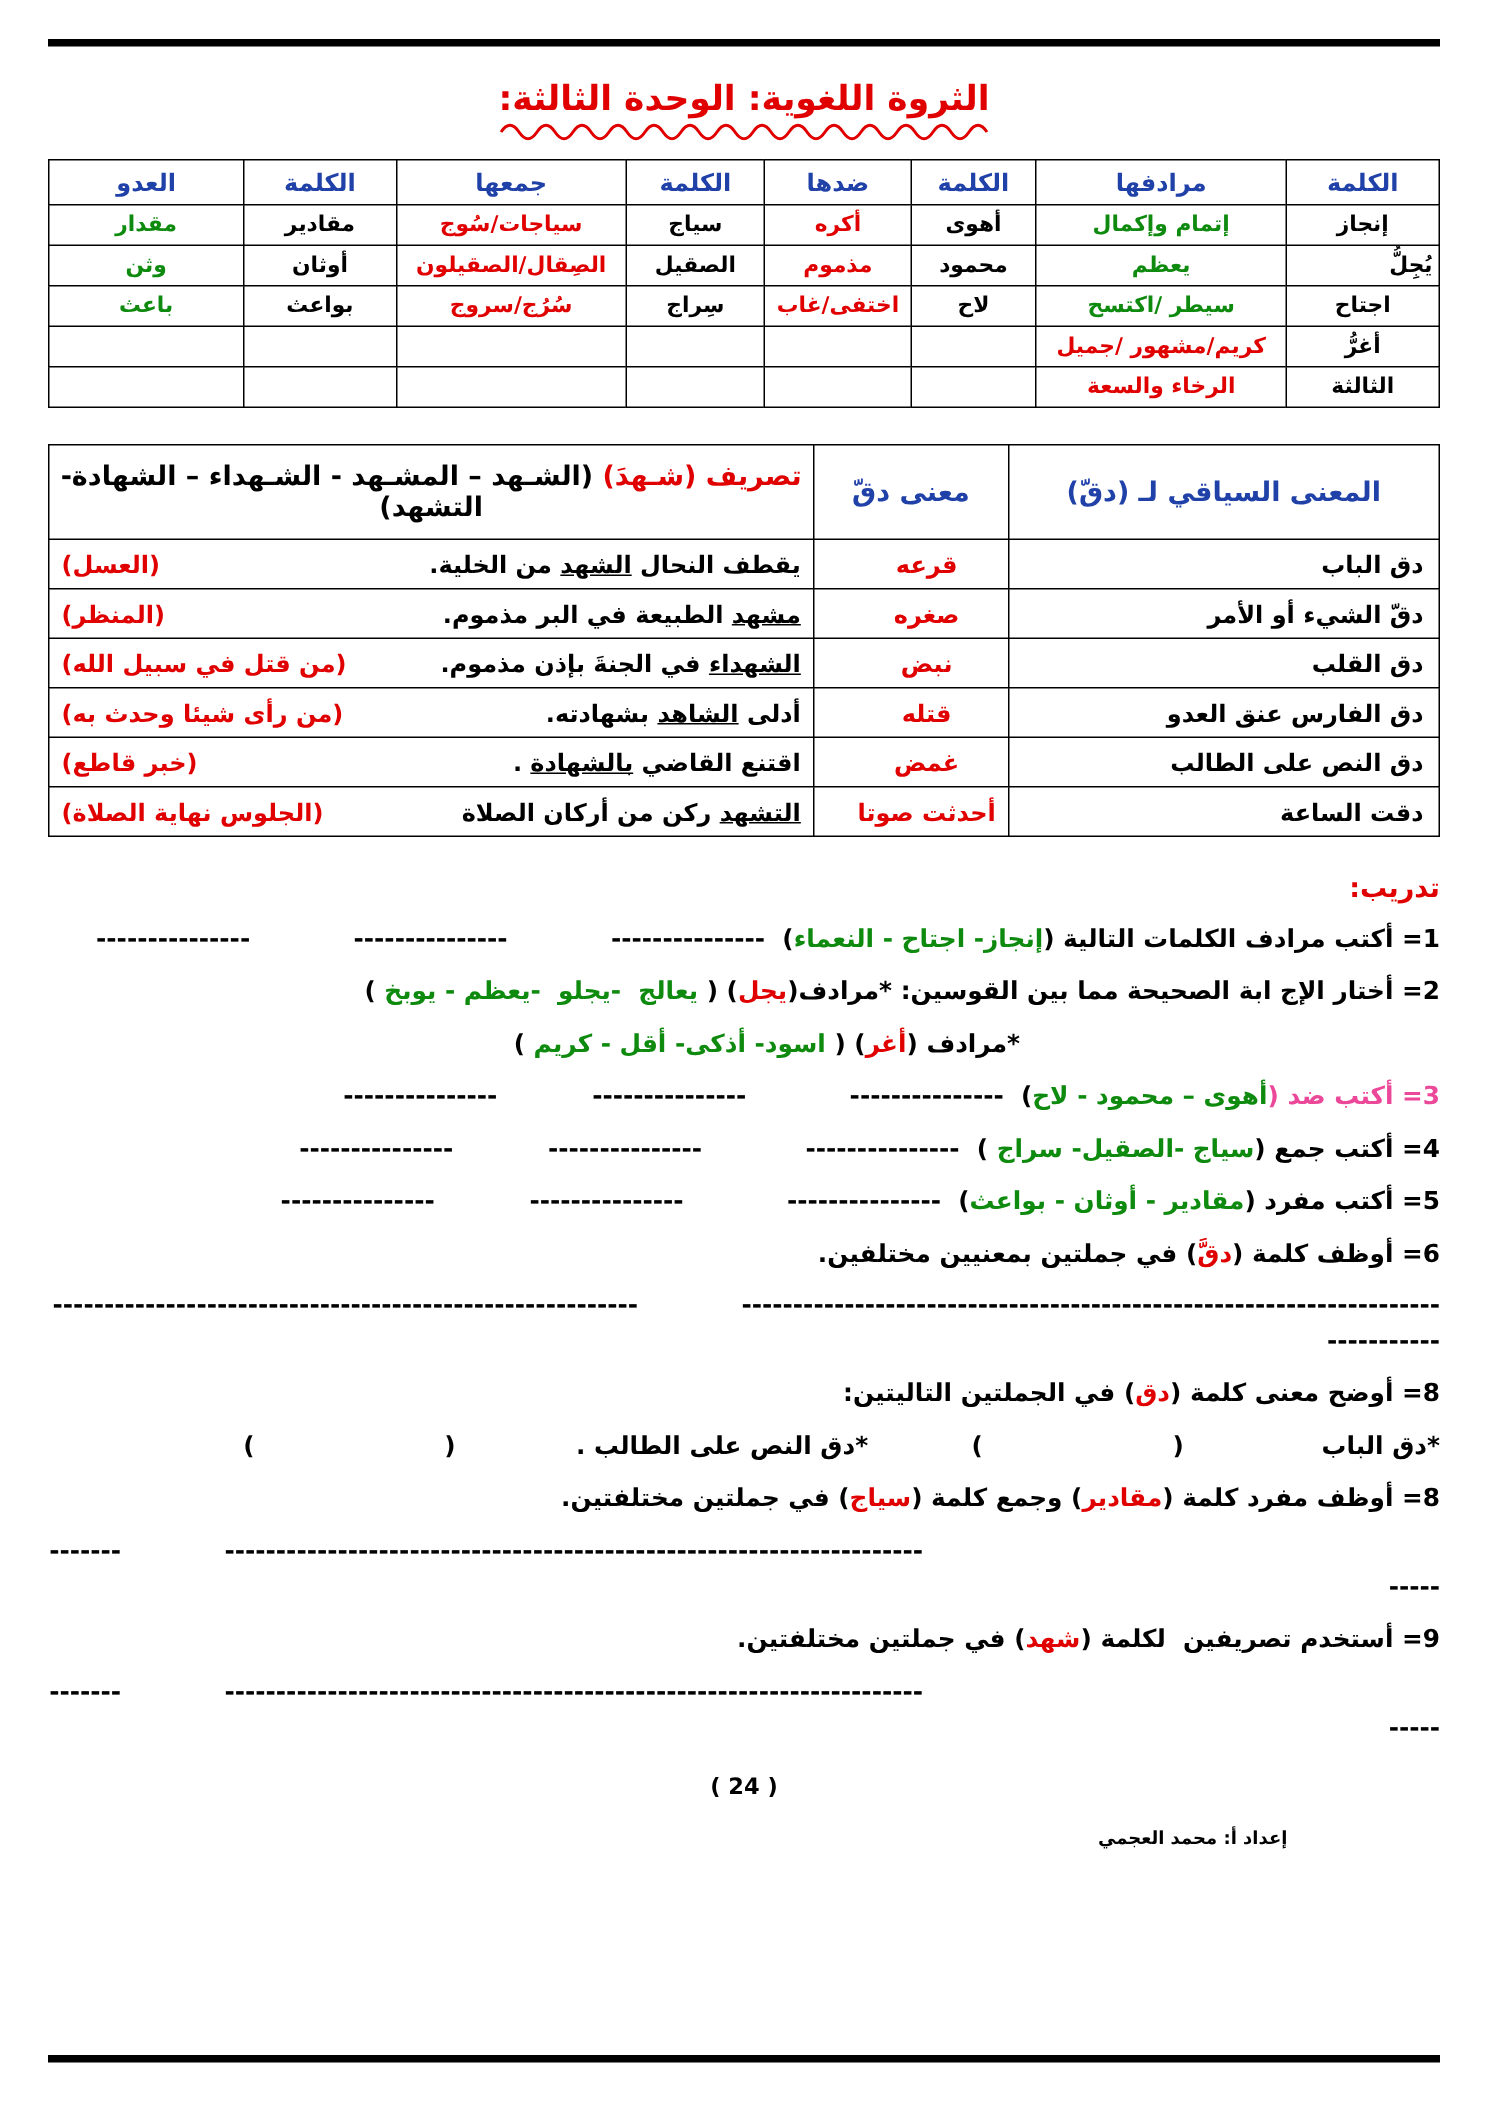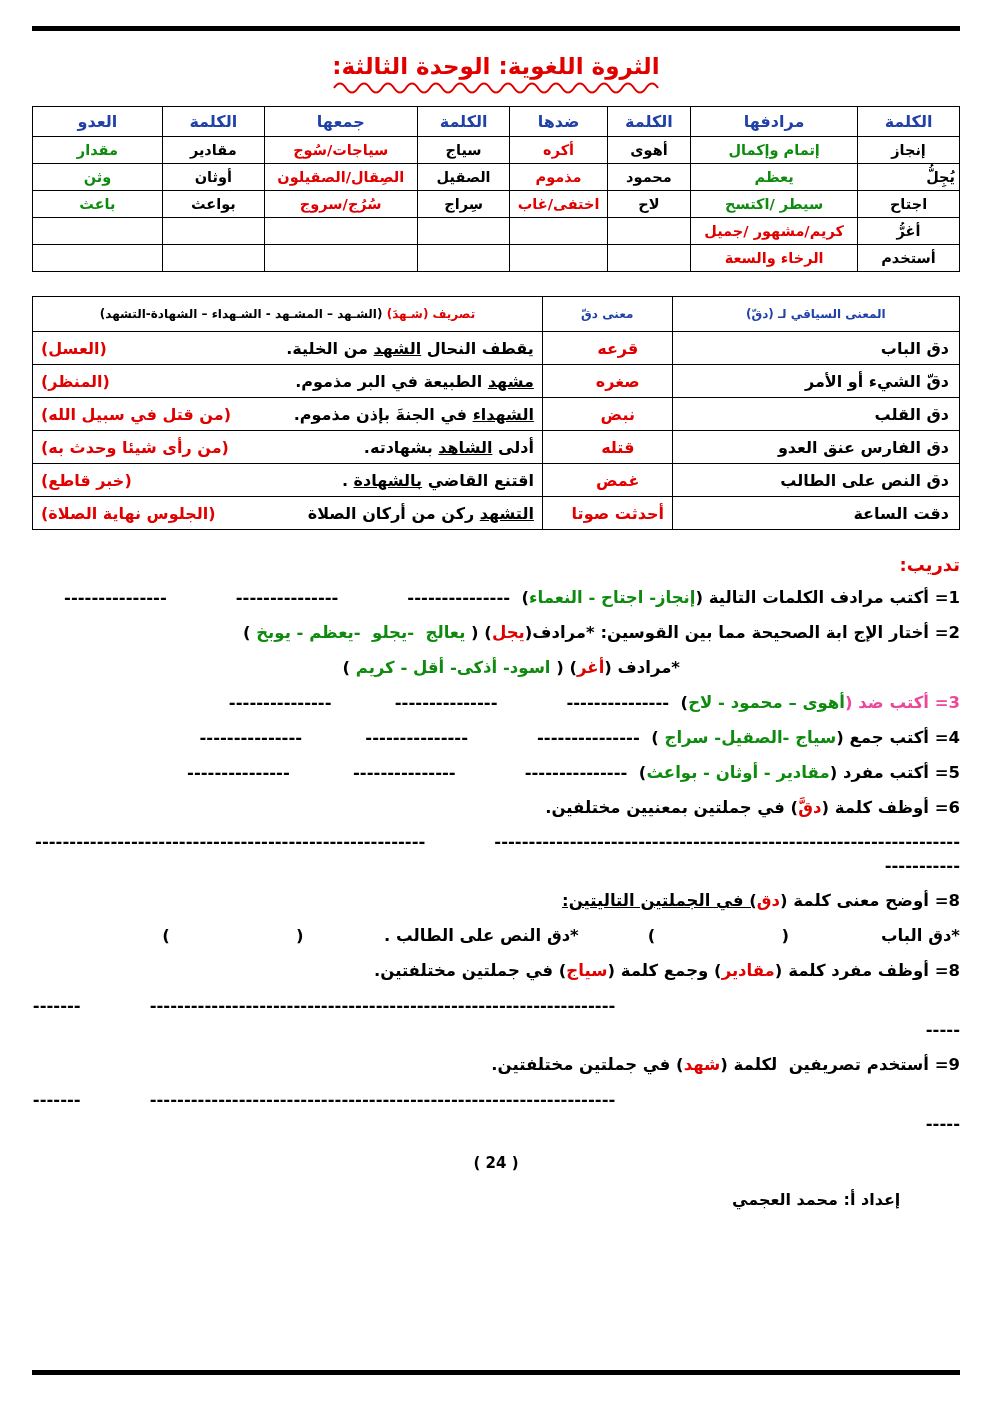--- a/index.html
+++ b/index.html
@@ -14,32 +14,32 @@
   .rule.bottom { position:absolute; bottom: 28px; left: 32px; right: 32px; }
   .title-wrap { text-align: center; margin-bottom: 12px; }
   .title { display:inline-block; font-size: 23px; letter-spacing: 0.5px; }
   .squiggle { display:block; margin: 1px auto 0 auto; }
   table { width: 100%; border-collapse: collapse; table-layout: fixed; }
   th, td { border: 1px solid #000; font-weight: bold; text-align: center; vertical-align: middle; padding: 2px 4px; overflow: hidden; }
   .vocab { margin-bottom: 24px; }
   .vocab th { font-size: 16px; height: 30px; }
   .vocab td { font-size: 14.5px; height: 27px; }
   .meaning { margin-bottom: 16px; }
-  .meaning th { font-size: 12px; padding: 10px 6px; }
+  .meaning th { font-size: 18px; padding: 10px 6px; }
   .meaning td { font-size: 16px; height: 33px; padding-left: 25px; }
   .meaning td.ctx { text-align: right; padding-right: 10px; }
   .meaning td.sen { text-align: right; padding: 2px 8px; }
   .sen-flex { display: flex; justify-content: space-between; align-items: baseline; gap: 6px; }
   .und { text-decoration: underline; }
   .exercises { margin-top: 24px; }
   .ex-heading { font-size: 18px; margin-bottom: 2px; }
   .ex-line { white-space: pre-wrap; font-size: 16.5px; line-height: 1.45; margin: 11px 0; }
   #ex-lines .ex-line:nth-child(3) { padding-right: 280px; }
   .page-number { text-align: center; font-size: 15px; margin-top: 18px; }
-  .footer { font-size: 16px; margin-top: 18px; text-align: left; direction: rtl;
+  .footer { font-size: 12px; margin-top: 18px; text-align: left; direction: rtl;
             padding-right: 0; padding-left: 700px; white-space: nowrap; }
 </style>
 </head>
 <body>
 
 <div class="page">
 
   <div class="rule top"></div>
 
   <div class="title-wrap">
@@ -107,21 +107,21 @@
           <td style="color: rgb(0, 0, 0);">أغرُّ</td>
           <td style="color: rgb(224, 0, 0);">كريم/مشهور /جميل</td>
           <td style="color: rgb(0, 0, 0);"></td>
           <td style="color: rgb(0, 0, 0);"></td>
           <td style="color: rgb(0, 0, 0);"></td>
           <td style="color: rgb(0, 0, 0);"></td>
           <td style="color: rgb(0, 0, 0);"></td>
           <td style="color: rgb(0, 0, 0);"></td>
         </tr>
         <tr>
-          <td style="color: rgb(0, 0, 0);">أستخدم</td>
+          <td style="color: rgb(0, 0, 0);">الثالثة</td>
           <td style="color: rgb(224, 0, 0);">الرخاء والسعة</td>
           <td style="color: rgb(0, 0, 0);"></td>
           <td style="color: rgb(0, 0, 0);"></td>
           <td style="color: rgb(0, 0, 0);"></td>
           <td style="color: rgb(0, 0, 0);"></td>
           <td style="color: rgb(0, 0, 0);"></td>
           <td style="color: rgb(0, 0, 0);"></td>
         </tr>
       </tbody>
   </table>
@@ -207,21 +207,21 @@
     <div class="ex-heading" id="ex-heading" style="color: rgb(224, 0, 0);">تدريب:</div>
     <div id="ex-lines">
         <div class="ex-line"><span style="color: rgb(0, 0, 0);">1= أكتب مرادف الكلمات التالية (</span><span style="color: rgb(14, 138, 14);">إنجاز- اجتاح - النعماء</span><span style="color: rgb(0, 0, 0);">)  ---------------            ---------------            ---------------</span></div>
         <div class="ex-line"><span style="color: rgb(0, 0, 0);">2= أختار الإج ابة الصحيحة مما بين القوسين: *مرادف(</span><span style="color: rgb(224, 0, 0);">يجل</span><span style="color: rgb(0, 0, 0);">) ( </span><span style="color: rgb(14, 138, 14);">يعالج  -يجلو  -يعظم - يوبخ</span><span style="color: rgb(0, 0, 0);"> )</span></div>
         <div class="ex-line"><span style="color: rgb(0, 0, 0);">*مرادف (</span><span style="color: rgb(224, 0, 0);">أغر</span><span style="color: rgb(0, 0, 0);">) ( </span><span style="color: rgb(14, 138, 14);">اسود- أذكى- أقل - كريم</span><span style="color: rgb(0, 0, 0);"> )</span></div>
         <div class="ex-line"><span style="color: #ec4899;">3= أكتب ضد (</span><span style="color: rgb(14, 138, 14);">أهوى – محمود - لاح</span><span style="color: rgb(0, 0, 0);">)  ---------------            ---------------           ---------------</span></div>
         <div class="ex-line"><span style="color: rgb(0, 0, 0);">4= أكتب جمع (</span><span style="color: rgb(14, 138, 14);">سياج -الصقيل- سراج </span><span style="color: rgb(0, 0, 0);">)  ---------------            ---------------           ---------------</span></div>
         <div class="ex-line"><span style="color: rgb(0, 0, 0);">5= أكتب مفرد (</span><span style="color: rgb(14, 138, 14);">مقادير - أوثان - بواعث</span><span style="color: rgb(0, 0, 0);">)  ---------------            ---------------           ---------------</span></div>
         <div class="ex-line"><span style="color: rgb(0, 0, 0);">6= أوظف كلمة (</span><span style="color: rgb(224, 0, 0);">دقَّ</span><span style="color: rgb(0, 0, 0);">) في جملتين بمعنيين مختلفين.</span></div>
         <div class="ex-line"><span style="color: rgb(0, 0, 0);">--------------------------------------------------------------------            --------------------------------------------------------------------</span></div>
-        <div class="ex-line"><span style="color: rgb(0, 0, 0);">8= أوضح معنى كلمة (</span><span style="color: rgb(224, 0, 0);">دق</span><span style="color: rgb(0, 0, 0); text-decoration: underline;">) في الجملتين التاليتين:</span></div>
+        <div class="ex-line"><span style="color: rgb(0, 0, 0);">8= أوضح معنى كلمة (</span><span style="color: rgb(224, 0, 0);">دق</span><span style="color: rgb(0, 0, 0);">) في الجملتين التاليتين:</span></div>
         <div class="ex-line"><span style="color: rgb(0, 0, 0);">*دق الباب                (                      )            *دق النص على الطالب .              (                      )</span></div>
         <div class="ex-line"><span style="color: rgb(0, 0, 0);">8= أوظف مفرد كلمة (</span><span style="color: rgb(224, 0, 0);">مقادير</span><span style="color: rgb(0, 0, 0);">) وجمع كلمة (</span><span style="color: rgb(224, 0, 0);">سياج</span><span style="color: rgb(0, 0, 0);">) في جملتين مختلفتين.</span></div>
         <div class="ex-line"><span style="color: rgb(0, 0, 0);">                                                            --------------------------------------------------------------------            ------------</span></div>
         <div class="ex-line"><span style="color: rgb(0, 0, 0);">9= أستخدم تصريفين  لكلمة (</span><span style="color: rgb(224, 0, 0);">شهد</span><span style="color: rgb(0, 0, 0);">) في جملتين مختلفتين.</span></div>
         <div class="ex-line"><span style="color: rgb(0, 0, 0);">                                                            --------------------------------------------------------------------            ------------</span></div>
       </div>
   </div>
 
   <div class="page-number">( 24 )</div>
 

